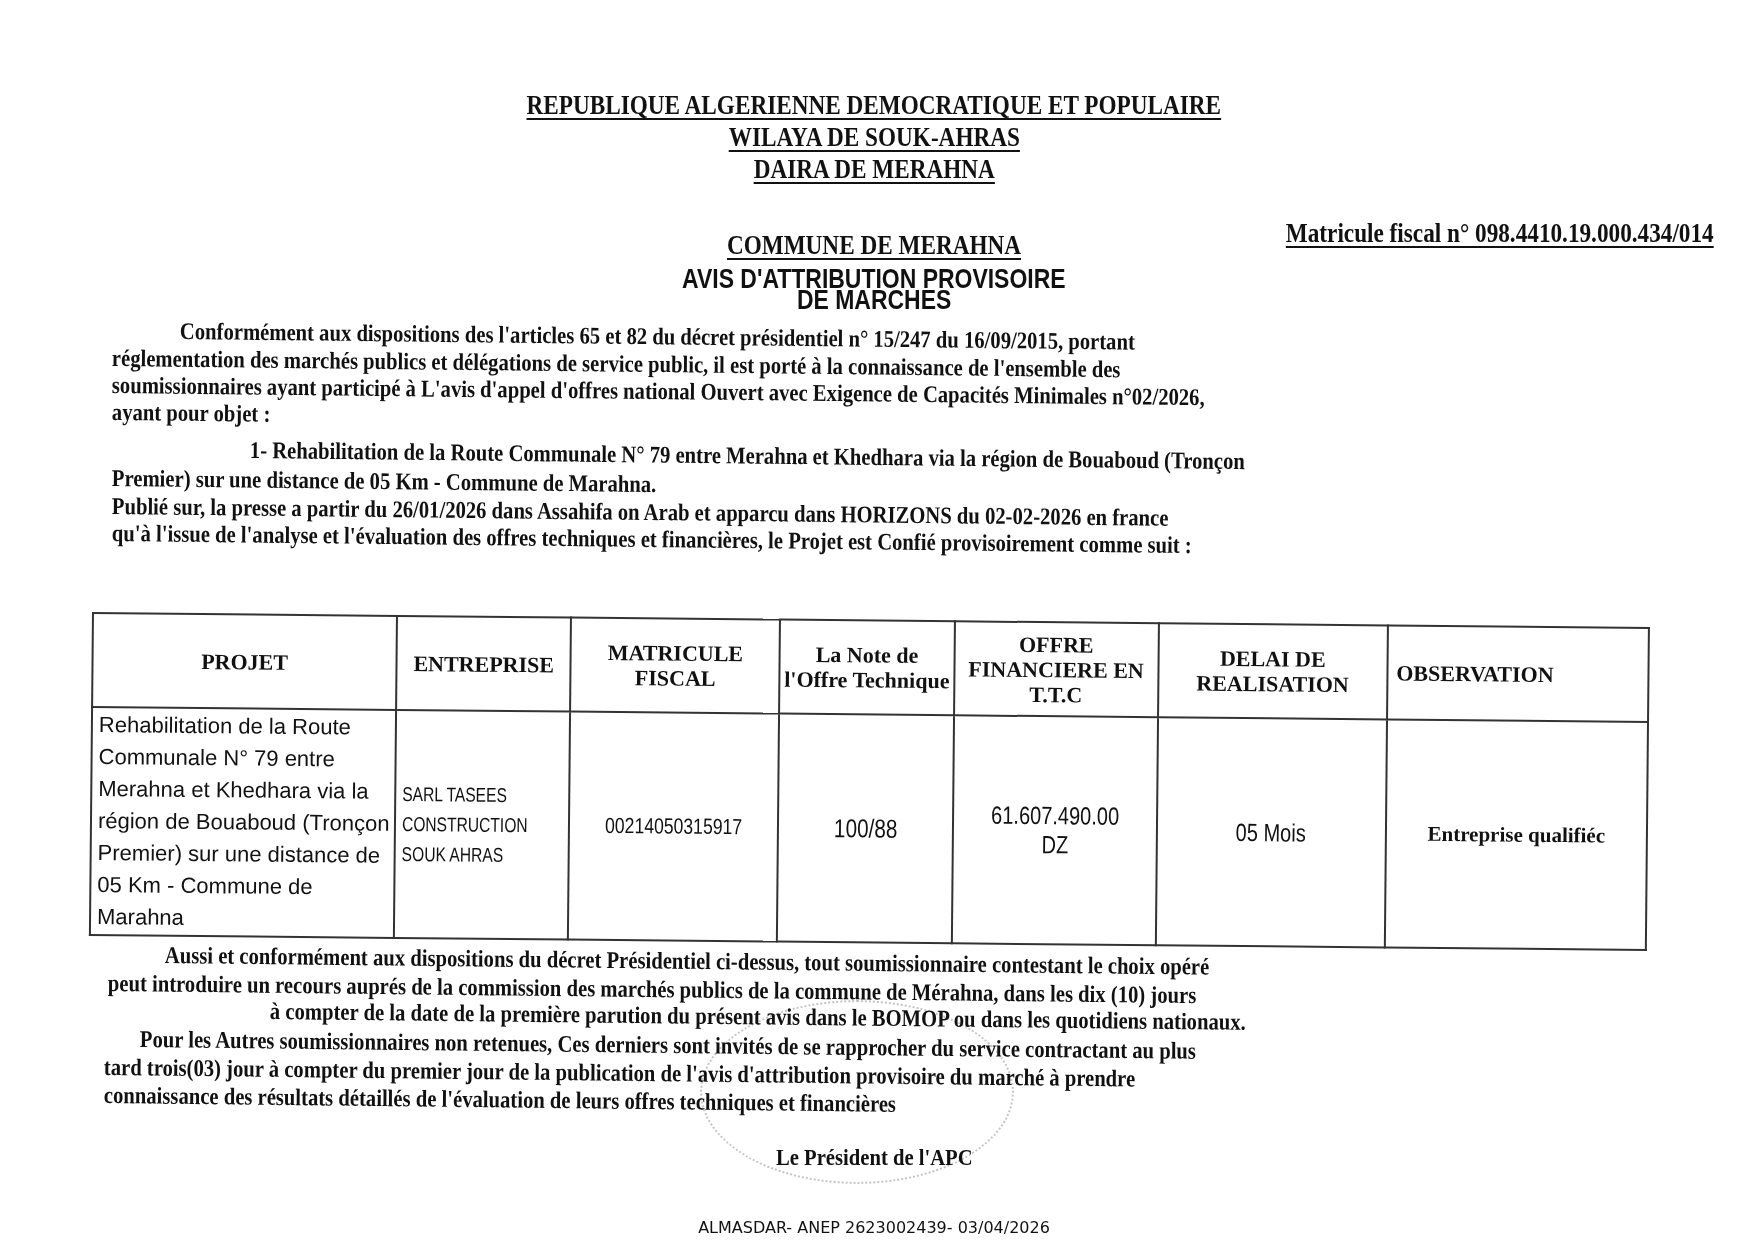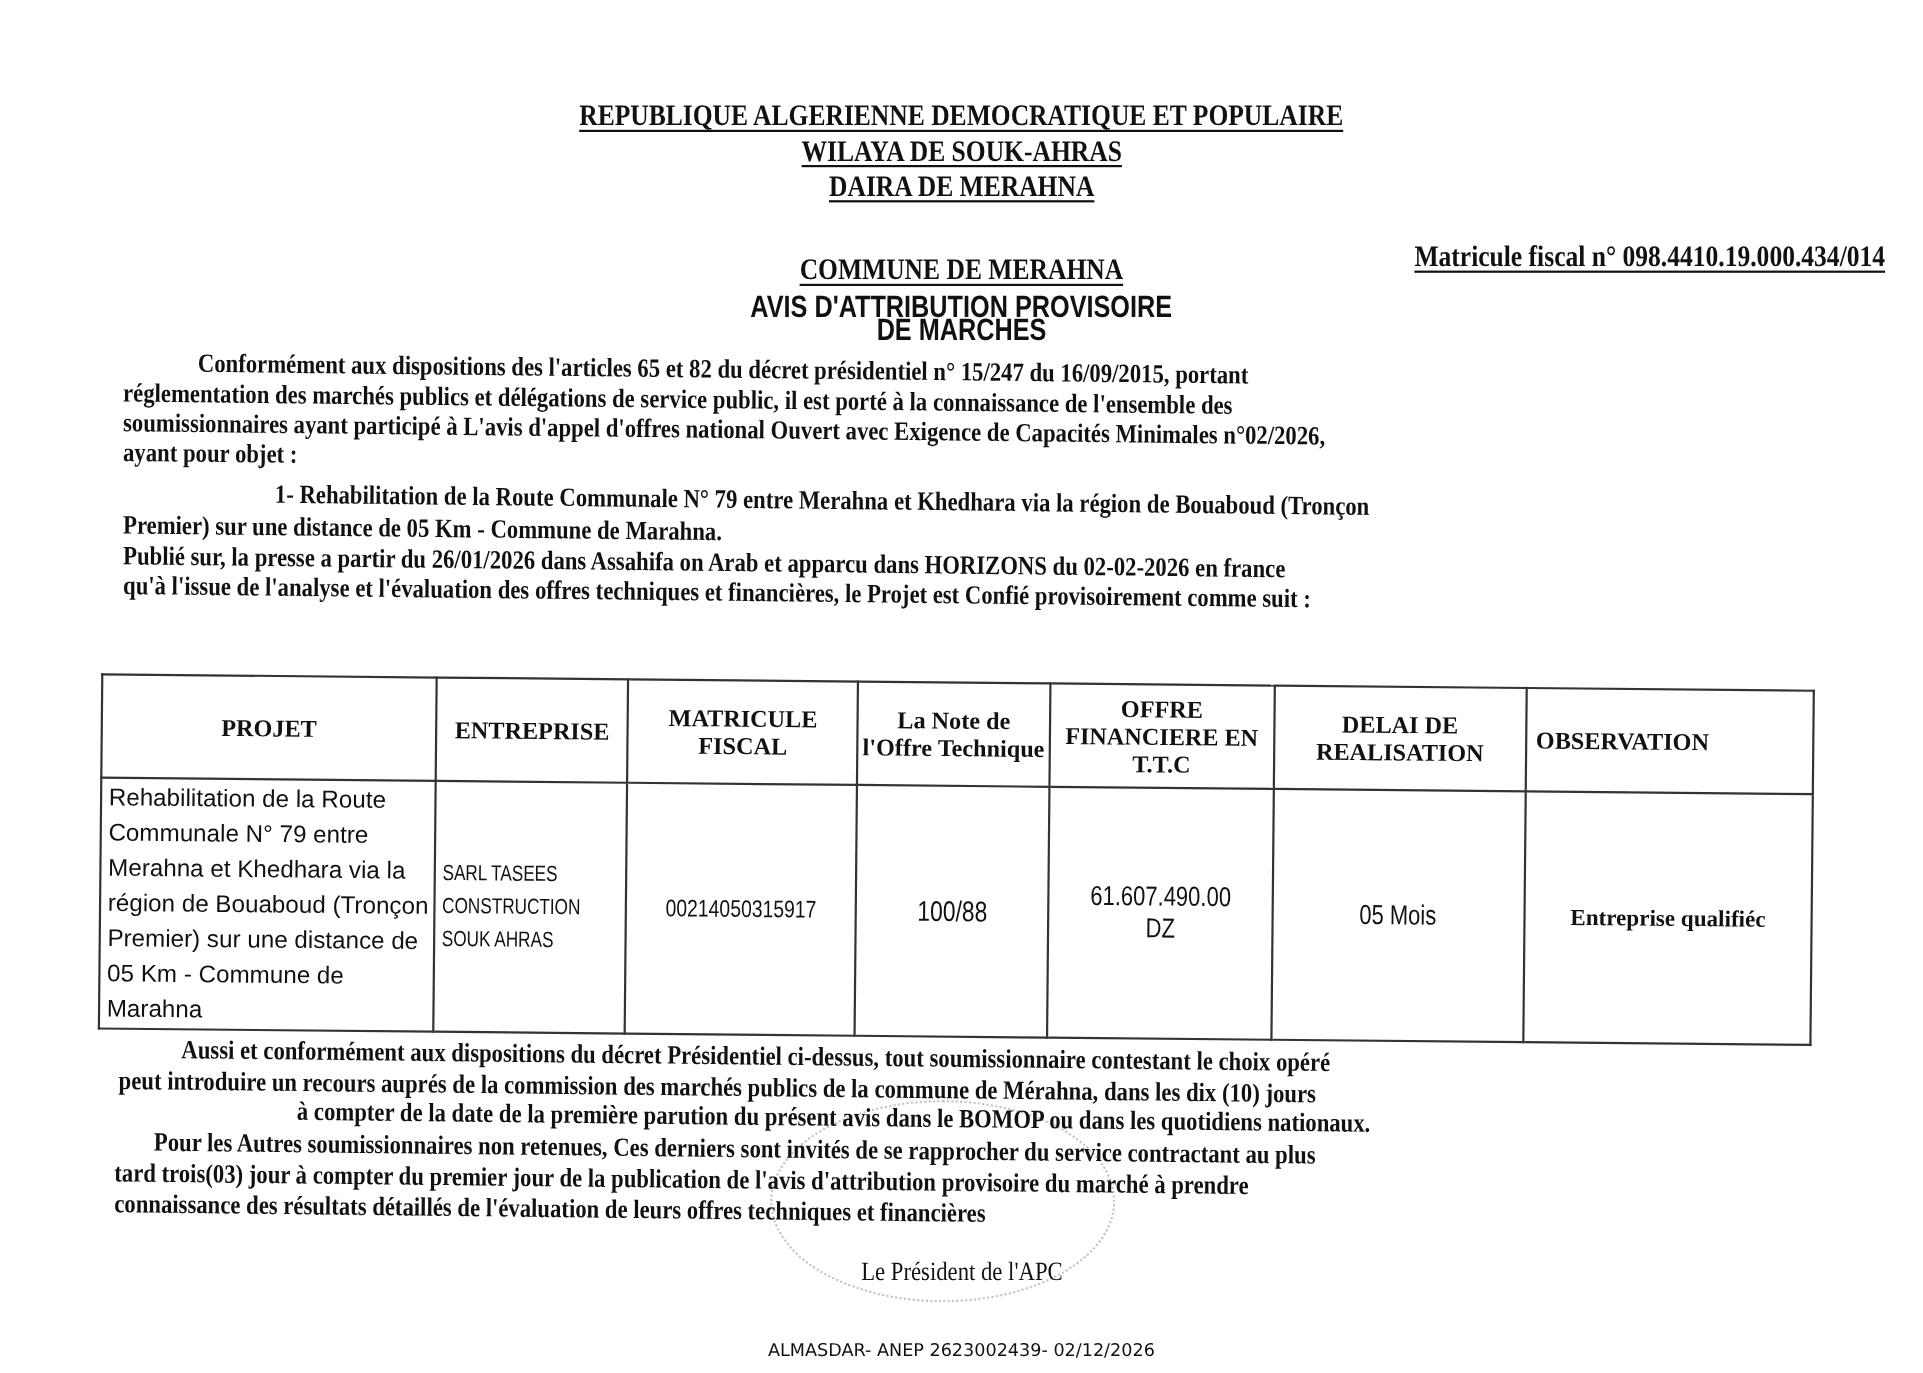--- a/index.html
+++ b/index.html
@@ -16,21 +16,21 @@
   .l6 span, .l7 span { text-decoration:none; font-family:"Liberation Sans", sans-serif; font-size:28px; transform:scaleX(0.82); }
   .para { position:absolute; font-weight:bold; font-size:24px; line-height:27px; font-family:"Liberation Serif", serif; white-space:nowrap; transform-origin:left top; }
   table.res { position:absolute; left:92px; top:612px; width:1558px; border-collapse:collapse; font-family:"Liberation Serif", serif; }
   table.res th, table.res td { border:2px solid #333; text-align:center; vertical-align:middle; }
   table.res th { font-weight:bold; font-size:22px; height:90px; line-height:25px; }
   table.res td { height:224px; font-size:22px; }
   td.proj { text-align:left !important; font-family:"Liberation Sans", sans-serif; font-size:22px; line-height:32px; padding-left:6px; font-weight:normal; }
   .mono { font-family:"Liberation Sans Narrow","Liberation Sans", sans-serif; font-size:22px; transform:scaleX(0.8); display:inline-block; letter-spacing:0px; }
   .ent { text-align:left; display:inline-block; line-height:30px; font-family:"Liberation Sans", sans-serif; font-size:20px; transform:scaleX(0.78); transform-origin:left center; }
   .obs { font-weight:bold; font-size:21px; }
-  .sign { position:absolute; top:1144px; left:0; width:1748px; text-align:center; font-weight:normal; font-size:24px; }
+  .sign { position:absolute; top:1144px; left:0; width:1748px; text-align:center; font-weight:bold; font-size:24px; }
   .stamp { position:absolute; left:700px; top:1000px; width:310px; height:180px; border-radius:50%; border:2px dotted rgba(90,90,90,0.35); }
   .footer { position:absolute; top:1218px; left:0; width:1748px; text-align:center; font-family:"DejaVu Sans", sans-serif; font-size:16px; }
 </style>
 </head>
 <body>
 
 <div class="hdr l1"><span>REPUBLIQUE ALGERIENNE DEMOCRATIQUE ET POPULAIRE</span></div>
 <div class="hdr l2"><span>WILAYA DE SOUK-AHRAS</span></div>
 <div class="hdr l3"><span>DAIRA DE MERAHNA</span></div>
 <div class="hdr l4"><span>COMMUNE DE MERAHNA</span></div>
@@ -82,13 +82,13 @@
 
 <div class="para" style="left:165px; top:942px; transform:scaleX(0.86) rotate(0.55deg);">Aussi et conformément aux dispositions du décret Présidentiel ci-dessus, tout soumissionnaire contestant le choix opéré</div>
 <div class="para" style="left:108px; top:970px; transform:scaleX(0.86) rotate(0.55deg);">peut introduire un recours auprés de la commission des marchés publics de la commune de Mérahna, dans les dix  (10) jours</div>
 <div class="para" style="left:270px; top:998px; transform:scaleX(0.86) rotate(0.55deg);">à compter de la date de la première parution du présent avis dans le BOMOP ou dans les quotidiens nationaux.</div>
 <div class="para" style="left:140px; top:1026px; transform:scaleX(0.86) rotate(0.55deg);">Pour les Autres soumissionnaires non retenues, Ces derniers sont invités de se rapprocher du service contractant au plus</div>
 <div class="para" style="left:104px; top:1054px; transform:scaleX(0.86) rotate(0.55deg);">tard trois(03) jour à compter du premier jour de la publication de l'avis d'attribution provisoire du marché à prendre</div>
 <div class="para" style="left:104px; top:1082px; transform:scaleX(0.86) rotate(0.55deg);">connaissance des résultats détaillés de l'évaluation de leurs offres techniques et financières</div>
 
 <div class="sign"><span style="display:inline-block; transform:scaleX(0.86);">Le Président de l'APC</span></div>
 
-<div class="footer">ALMASDAR- ANEP 2623002439- 02/12/2026</div>
+<div class="footer">ALMASDAR- ANEP 2623002439- 03/04/2026</div>
 
 </body></html>

